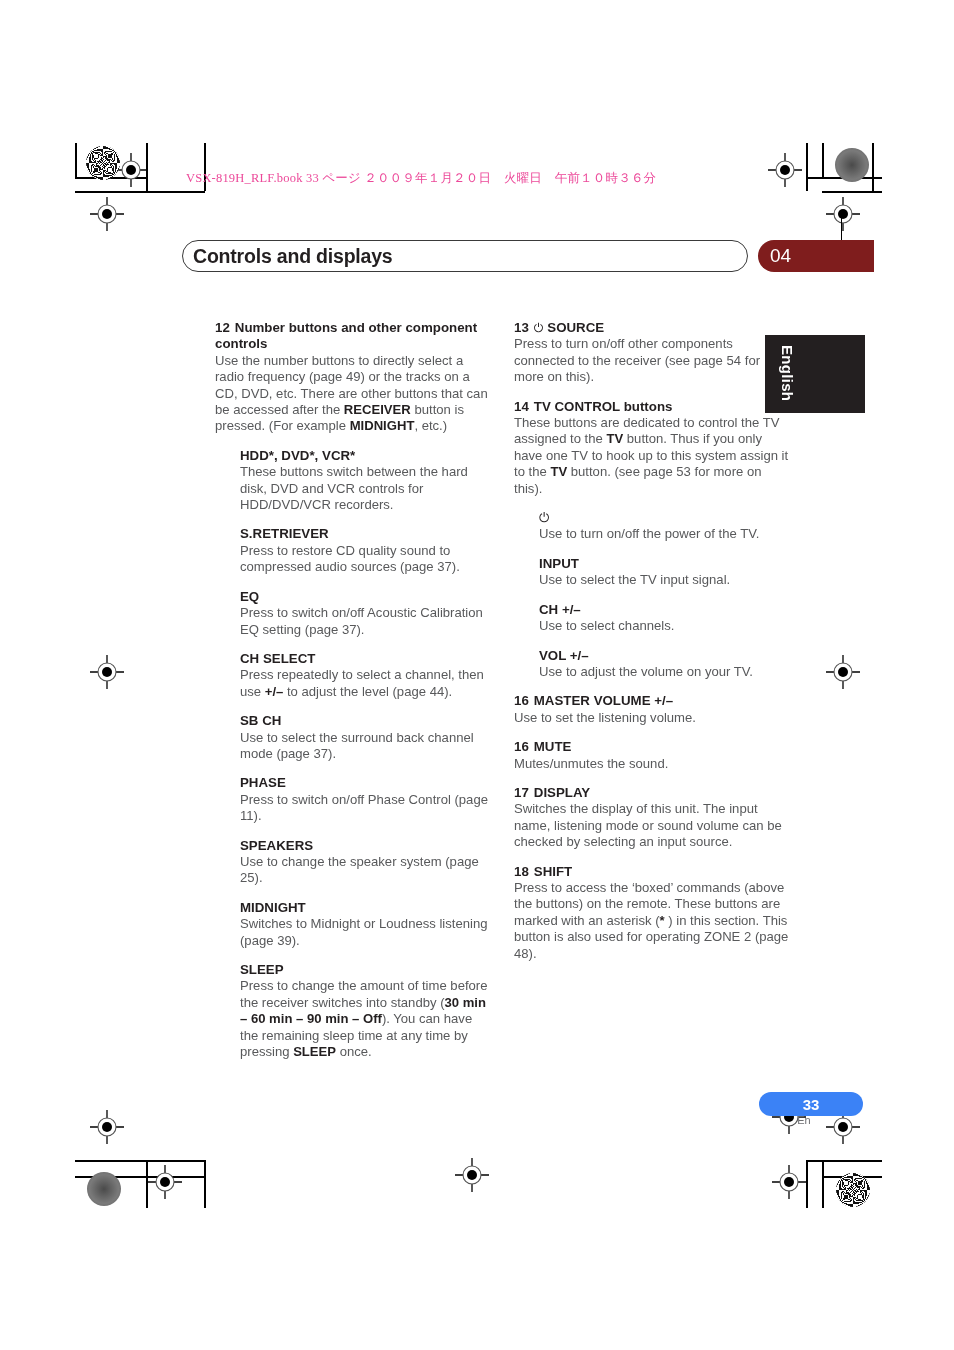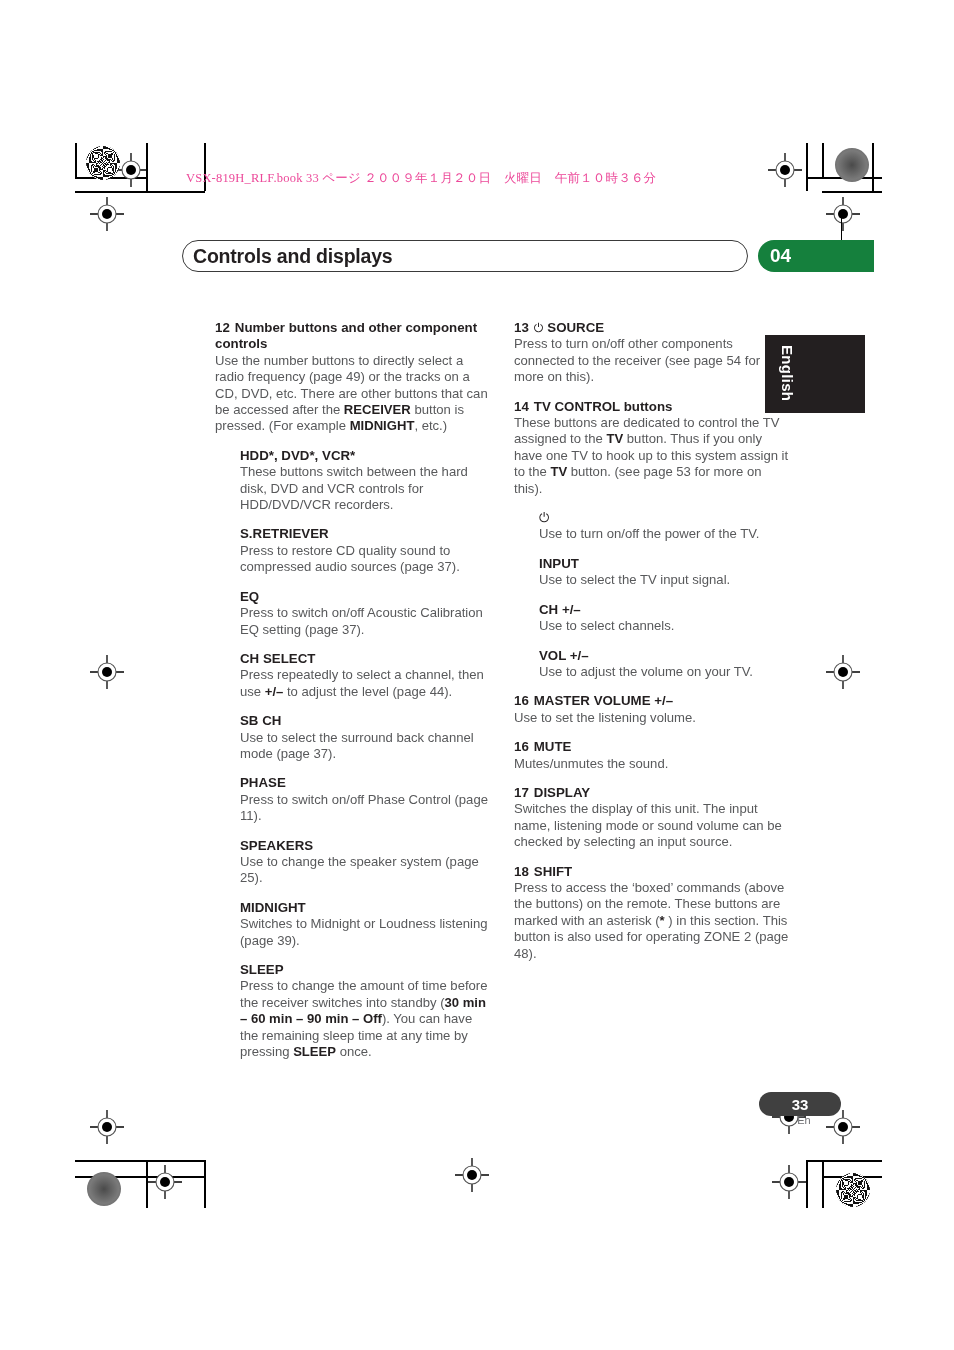--- a/index.html
+++ b/index.html
@@ -78,25 +78,25 @@
     color: #231f20;
     letter-spacing: -0.2px;
     white-space: nowrap;
   }
   .chapter-pill {
     position: absolute;
     left: 758px;
     top: 240px;
     width: 116px;
     height: 32px;
-    background: #15803d;
+    background: #7f1d1d;
     border-radius: 16px 0 0 16px;
     color: #fff;
     font-size: 19px;
-    font-weight: bold;
+    font-weight: normal;
     display: flex;
     align-items: center;
     padding-left: 12px;
     box-sizing: border-box;
   }
   .title-tick {
     position: absolute;
     left: 841px;
     top: 214px;
     width: 1px;
@@ -168,23 +168,23 @@
     font-weight: normal;
     font-size: 13px;
   }
   b.ib { color: #231f20; font-weight: bold; }
 
   
   .page-pill {
     position: absolute;
     left: 759px;
     top: 1092px;
-    width: 82px;
+    width: 104px;
     height: 24px;
-    background: #404040;
+    background: #3b82f6;
     border-radius: 12px;
     color: #fff;
     font-size: 15px;
     font-weight: bold;
     display: flex;
     align-items: center;
     justify-content: center;
     box-sizing: border-box;
   }
   .page-lang {

